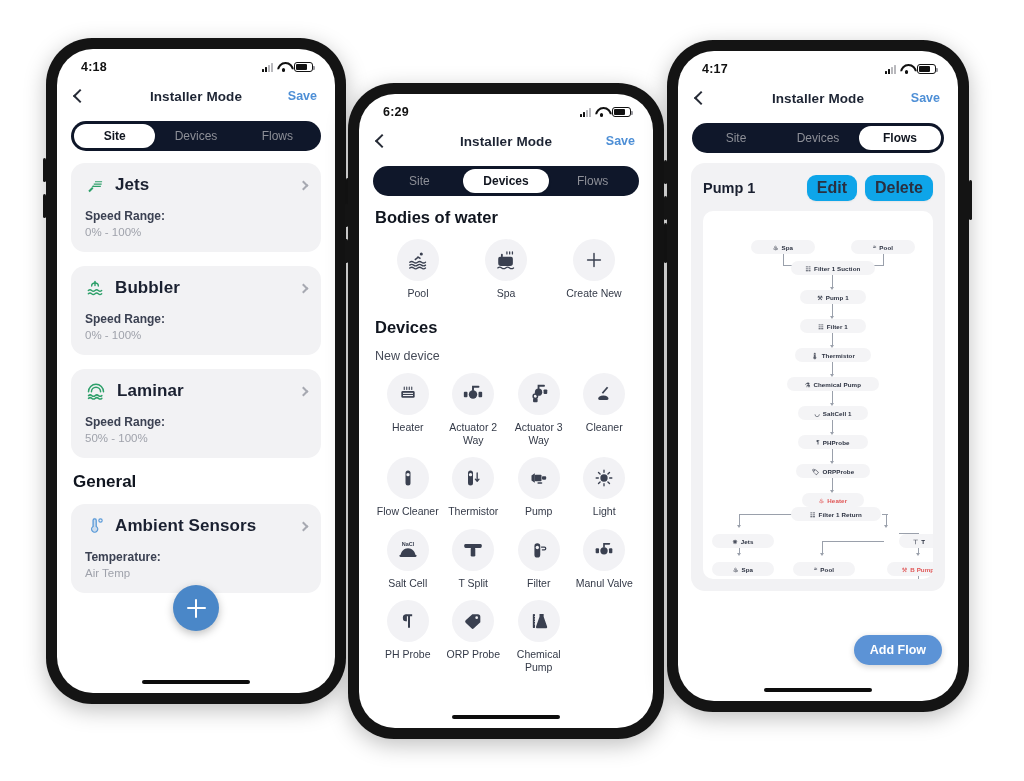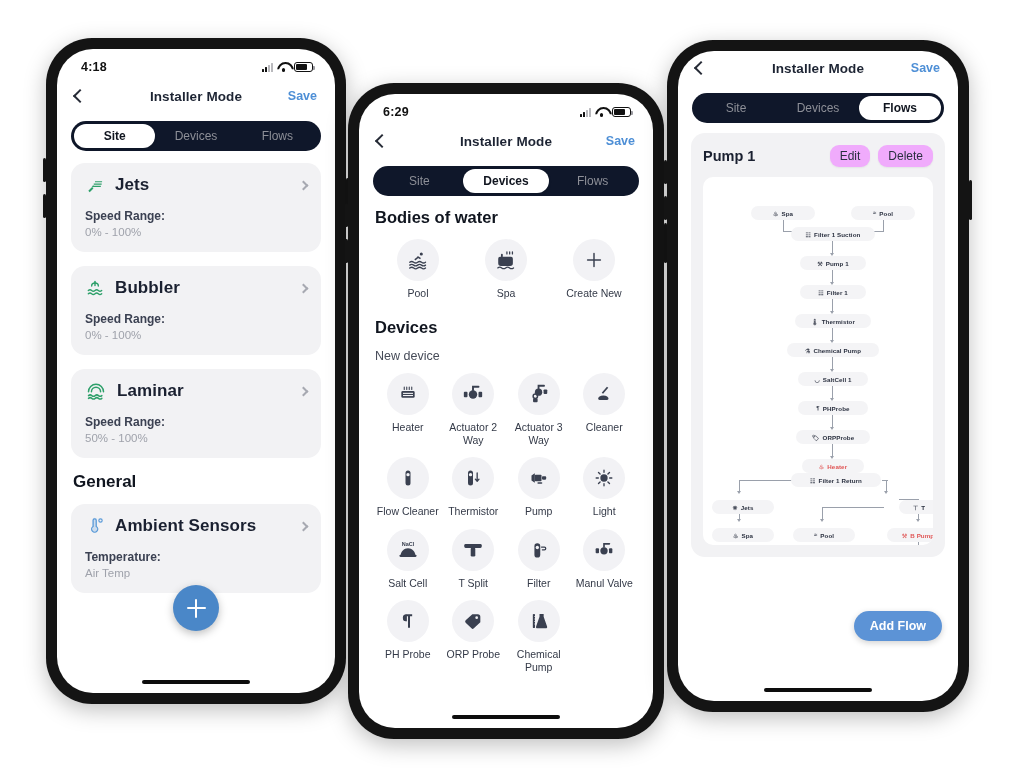--- a/index.html
+++ b/index.html
@@ -125,43 +125,43 @@
   }
   .glabel { margin-top: 6px; font-size: 10.5px; color: #343a48; text-align: center; line-height: 1.25; }
 
   
   .p3-body { padding: 10px 13px 0; }
   .flow-card { background: #f2f2f4; border-radius: 14px; padding: 12px 12px 12px; }
   .flow-head { display: flex; align-items: center; }
   .flow-name { font-size: 14.5px; font-weight: 700; color: #1a2030; }
   .flow-btns { margin-left: auto; display: flex; gap: 8px; }
   .pill {
-    background: #f0abfc; border-radius: 9px; padding: 4px 10px;
-    font-size: 12px; color: #2a3040; cursor: pointer; box-shadow: 0 1px 2px rgba(0,0,0,.06);
+    background: #0ea5e9; border-radius: 9px; padding: 4px 10px;
+    font-size: 16px; color: #2a3040; cursor: pointer; box-shadow: 0 1px 2px rgba(0,0,0,.06); font-weight: bold;
   }
   .canvas {
     margin-top: 10px; background: #fff; border-radius: 10px;
     height: 368px; position: relative; overflow: hidden;
   }
   .node {
     position: absolute; background: #f4f4f6; border-radius: 7px;
     height: 14px; display: flex; align-items: center; justify-content: center;
     gap: 3px; font-size: 6.2px; font-weight: 700; color: #2b3140; white-space: nowrap;
     padding: 0 5px; letter-spacing: .1px;
   }
   .node.red { color: #e05555; }
   .node .ni { font-size: 6px; opacity: .85; }
   .edge { position: absolute; background: #9aa0ab; }
   .arw {
     position: absolute; width: 0; height: 0;
     border-left: 2.4px solid transparent; border-right: 2.4px solid transparent;
     border-top: 3.4px solid #9aa0ab;
   }
   .addflow {
-    position: absolute; right: 16px; bottom: 60px;
+    position: absolute; right: 16px; bottom: 36px;
     background: #5c93d6; color: #fff; font-size: 12.5px; font-weight: 700;
     padding: 8px 16px; border-radius: 16px; cursor: pointer;
     box-shadow: 0 2px 6px rgba(0,0,0,.18);
   }
 </style>
 </head>
 <body>
 
 <div class="stage">
 
@@ -524,20 +524,35 @@
       <div class="home-ind"></div>
     </div>
   </div>
 
   <div class="phone" id="phone-3">
     <div class="btn-vol" style="left:-3px; top:120px; width:3px; height:24px;"></div>
     <div class="btn-vol" style="left:-3px; top:156px; width:3px; height:24px;"></div>
     <div class="btn-pwr" style="right:-3px; top:140px; width:3px; height:40px;"></div>
     <div class="screen">
 
+      <div class="statusbar">
+        <div class="sb-time">4:17</div>
+        <div class="sb-icons">
+          <div class="sig">
+              <i></i>
+              <i></i>
+              <i></i>
+              <i></i>
+            </div>
+          <div class="wifi"></div>
+          <div class="batt">
+              <span></span>
+            </div>
+        </div>
+      </div>
 
       <div class="navbar">
         <div class="chev-back"></div>
         <div class="nav-title">Installer Mode</div>
         <div class="nav-save">Save</div>
       </div>
 
       <div class="tabs">
         <div class="tab">Site</div>
         <div class="tab">Devices</div>

